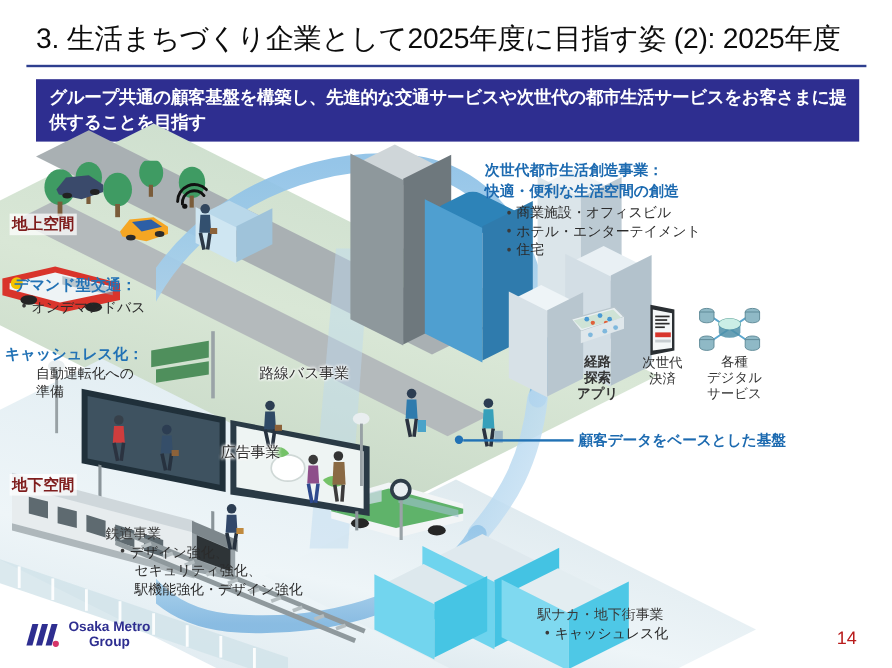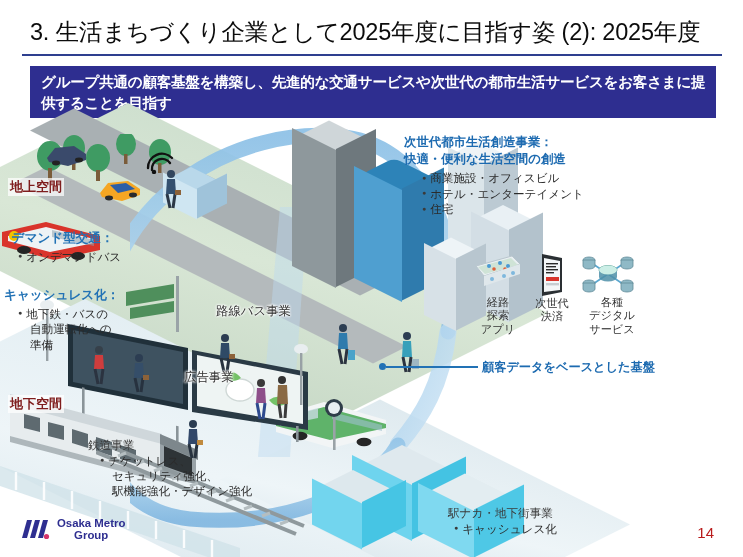--- a/index.html
+++ b/index.html
@@ -485,43 +485,42 @@
 
   <div class="cap blk-head" style="left:8px; top:178px;">地上空間</div>
 
   <div class="cap" style="left:4px; top:230px;text-align:center;">
     <div class="blue-head">デマンド型交通：</div>
     <div class="body-txt bullet" style="margin-left:14px;margin-top:2px;">オンデマンドバス</div>
   </div>
 
   <div class="cap" style="left:4px; top:287px;">
     <div class="blue-head">キャッシュレス化：</div>
-    <div class="body-txt bullet" style="margin-left:14px;margin-top:2px;">地下鉄・バスの</div>
     <div class="body-txt" style="margin-left:26px;">自動運転化への</div>
     <div class="body-txt" style="margin-left:26px;">準備</div>
   </div>
 
   <div class="cap blk-head" style="left:8px; top:395px;">地下空間</div>
 
   <div class="cap" style="left:404px; top:134px;">
     <div class="blue-head2">次世代都市生活創造事業：</div>
     <div class="blue-head2">快適・便利な生活空間の創造</div>
     <div class="body-txt bullet" style="margin-left:18px;margin-top:3px;">商業施設・オフィスビル</div>
     <div class="body-txt bullet" style="margin-left:18px;">ホテル・エンターテイメント</div>
     <div class="body-txt bullet" style="margin-left:18px;">住宅</div>
   </div>
 
   <div class="cap scene-label" style="left:216px; top:303px;text-align:right;">路線バス事業</div>
   <div class="cap scene-label" style="left:184px; top:369px;">広告事業</div>
 
   <div class="cap" style="left:88px; top:437px;">
     <div class="body-txt light">鉄道事業</div>
-    <div class="body-txt bullet" style="margin-left:12px;">チケットレス、</div>
+    <div class="body-txt bullet" style="margin-left:12px;">デザイン強化、</div>
     <div class="body-txt" style="margin-left:24px;">セキュリティ強化、</div>
-    <div class="body-txt" style="margin-left:24px;font-family:Liberation Serif, serif;">駅機能強化・デザイン強化</div>
+    <div class="body-txt" style="margin-left:24px;">駅機能強化・デザイン強化</div>
   </div>
 
   <div class="cap" style="left:448px; top:505px;">
     <div class="body-txt light">駅ナカ・地下街事業</div>
     <div class="body-txt bullet" style="margin-left:6px;">キャッシュレス化</div>
   </div>
 
   <svg style="position:absolute;left:472px;top:252px;width:52px;height:44px" viewBox="0 0 52 44">
     <path d="M4,14 L40,4 L48,12 L12,24 Z" fill="#e9eff2" stroke="#b9c6cd" stroke-width="1"></path>
     <path d="M6,15 L39,6 L46,13 L13,22 Z" fill="#cfe3d6"></path>
@@ -534,21 +533,21 @@
         <circle cx="22" cy="17" r="1.8"></circle>
         <circle cx="33" cy="17" r="1.8"></circle>
       </g>
     <path d="M12,24 L12,34 L48,22 L48,12 Z" fill="#dfe7eb"></path>
     <g fill="#7fb8dd">
         <circle cx="20" cy="27" r="2"></circle>
         <circle cx="32" cy="24" r="2"></circle>
         <circle cx="41" cy="21" r="2"></circle>
       </g>
   </svg>
-  <div class="icon-cap" style="left:474px;top:296px;">
+  <div class="icon-cap" style="left:474px;top:296px;font-weight:bold;">
     <div>経路</div>
     <div>探索</div>
     <div>アプリ</div>
   </div>
 
   <svg style="position:absolute;left:534px;top:252px;width:36px;height:46px" viewBox="0 0 36 46">
     <path d="M8,2 L28,6 L28,40 L8,44 Z" fill="#2a2f33" rx="2"></path>
     <path d="M10,6 L26,9 L26,38 L10,40 Z" fill="#f4f7f8"></path>
     <g fill="#2b2b2b">
         <rect x="12" y="11" width="12" height="1.4"></rect>

